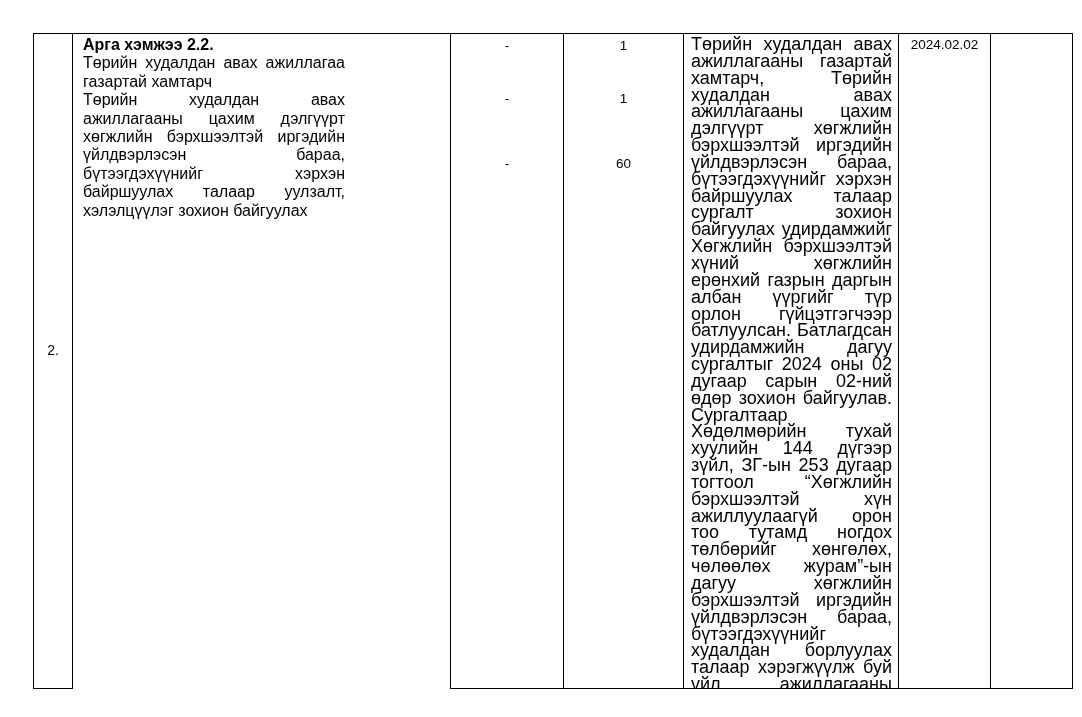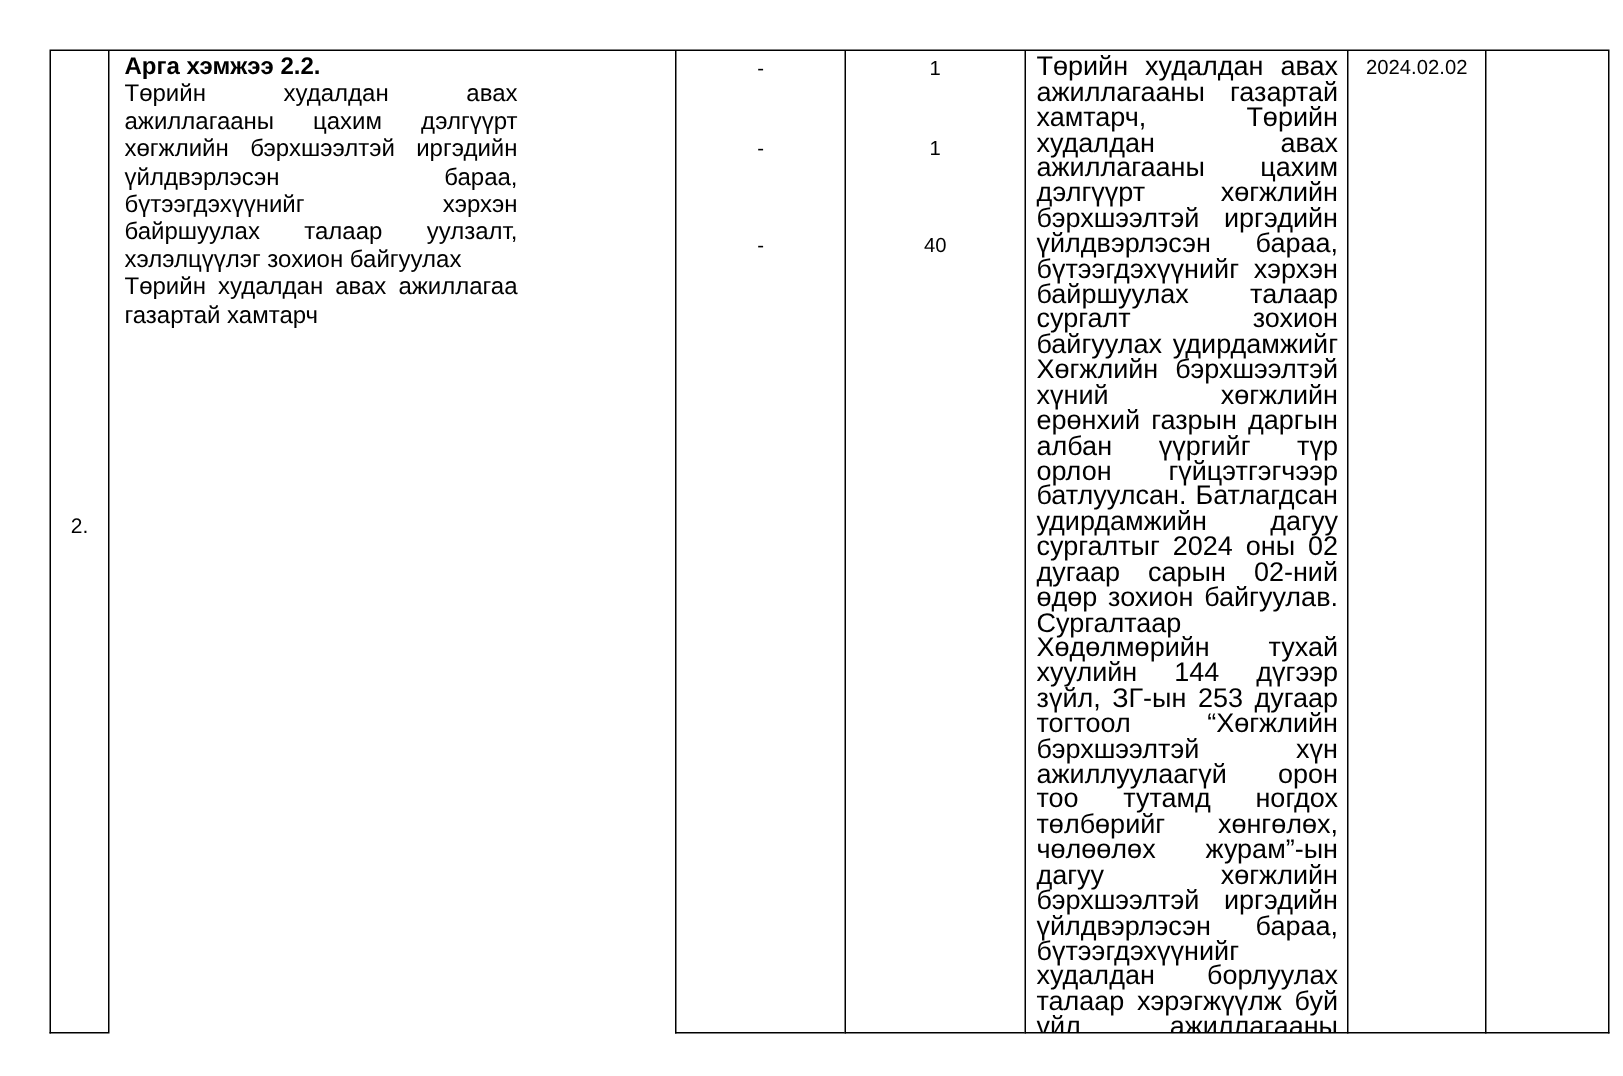--- a/index.html
+++ b/index.html
@@ -107,36 +107,36 @@
 <div class="page">
   <div class="doc-table">
 
     <div class="cell cell-no closed">
       <span class="row-no">2.</span>
     </div>
 
     <div class="cell cell-activity">
       <div class="activity-body">
         <div class="title">Арга хэмжээ 2.2.</div>
+        <p>Төрийн худалдан авах ажиллагаа газартай хамтарч</p>
         <p>Төрийн худалдан авах ажиллагааны цахим дэлгүүрт хөгжлийн бэрхшээлтэй иргэдийн үйлдвэрлэсэн бараа, бүтээгдэхүүнийг хэрхэн байршуулах талаар уулзалт, хэлэлцүүлэг зохион байгуулах</p>
-        <p>Төрийн худалдан авах ажиллагаа газартай хамтарч</p>
       </div>
     </div>
 
 
     <div class="cell cell-base closed">
       <div class="val val-1">-</div>
       <div class="val val-2">-</div>
       <div class="val val-3">-</div>
     </div>
 
     <div class="cell cell-target closed">
       <div class="val val-1">1</div>
       <div class="val val-2">1</div>
-      <div class="val val-3">40</div>
+      <div class="val val-3">60</div>
     </div>
 
     <div class="cell cell-impl closed">
       <div class="impl-body">Төрийн худалдан авах ажиллагааны газартай хамтарч, Төрийн худалдан авах ажиллагааны цахим дэлгүүрт хөгжлийн бэрхшээлтэй иргэдийн үйлдвэрлэсэн бараа, бүтээгдэхүүнийг хэрхэн байршуулах талаар сургалт зохион байгуулах удирдамжийг Хөгжлийн бэрхшээлтэй хүний хөгжлийн ерөнхий газрын даргын албан үүргийг түр орлон гүйцэтгэгчээр батлуулсан. Батлагдсан удирдамжийн дагуу сургалтыг 2024 оны 02 дугаар сарын 02-ний өдөр зохион байгуулав. Сургалтаар Хөдөлмөрийн тухай хуулийн 144 дүгээр зүйл, ЗГ-ын 253 дугаар тогтоол “Хөгжлийн бэрхшээлтэй хүн ажиллуулаагүй орон тоо тутамд ногдох төлбөрийг хөнгөлөх, чөлөөлөх журам”-ын дагуу хөгжлийн бэрхшээлтэй иргэдийн үйлдвэрлэсэн бараа, бүтээгдэхүүнийг худалдан борлуулах талаар хэрэгжүүлж буй үйл ажиллагааны талаар танилцуулга хийсэн. Мөн “Төрийн худалдан авах ажиллагаа”-ны газрын Худалдан авах ажиллагаа зохион байгуулах газрын</div>
     </div>
 
     <div class="cell cell-date closed">
       <div class="date-body">2024.02.02</div>
     </div>
 

